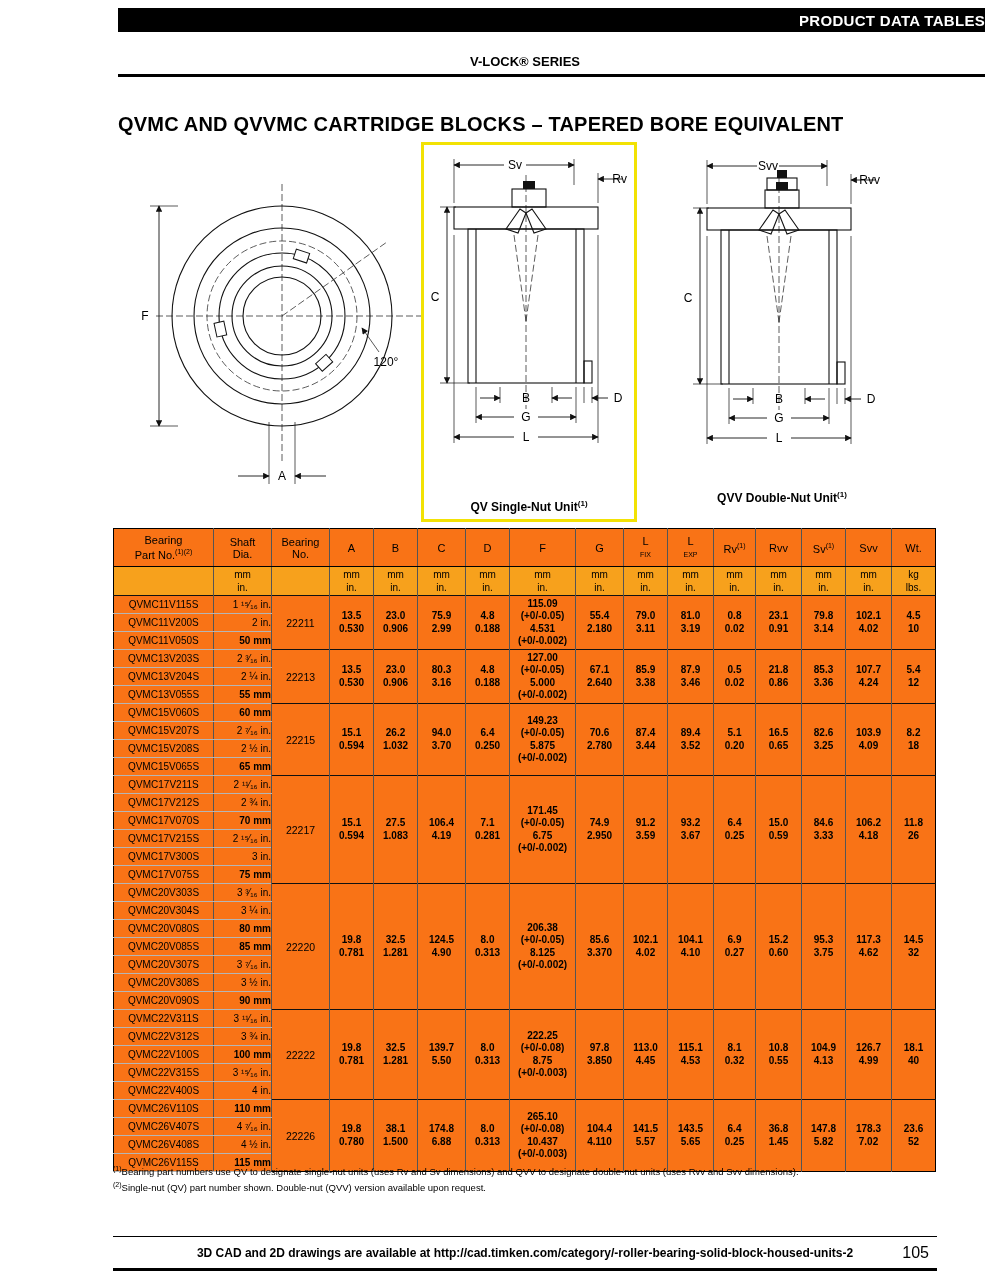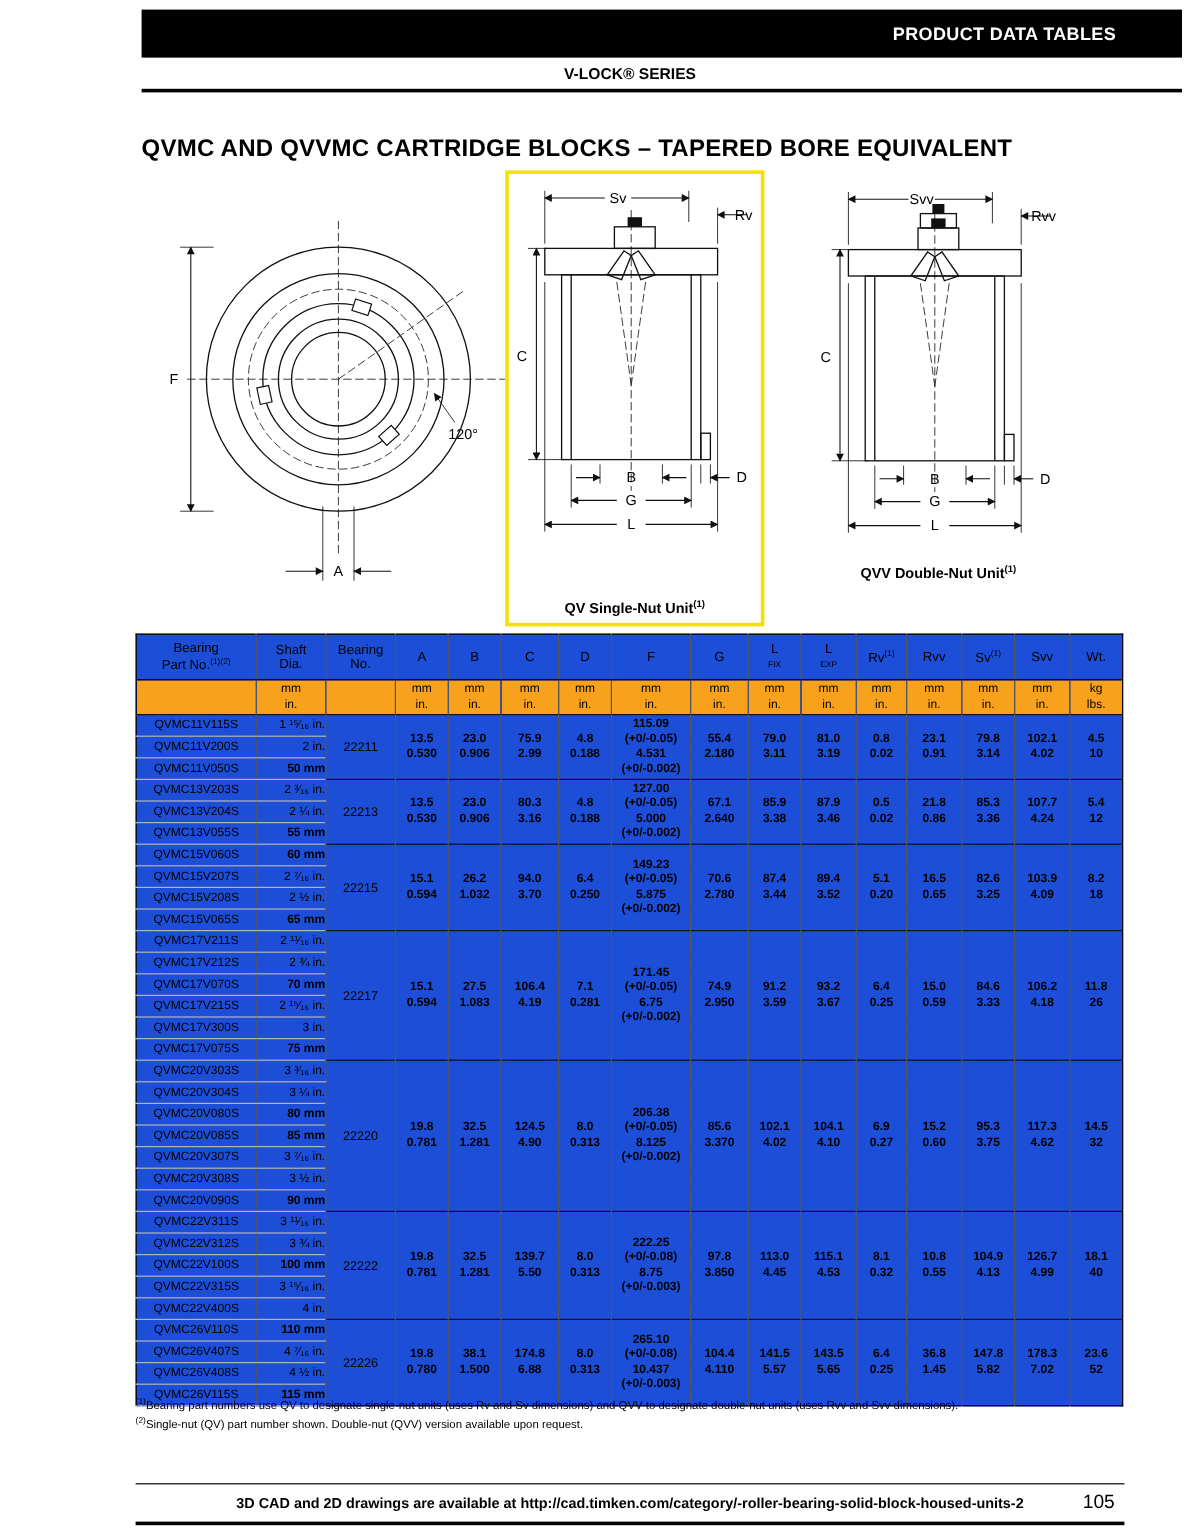--- a/index.html
+++ b/index.html
@@ -1,46 +1,46 @@
 <!DOCTYPE html>
 <html><head>
 <meta charset="utf-8">
 <style>
   *{margin:0;padding:0;box-sizing:border-box}
   html,body{width:1000px;height:1280px;background:#fff;color:#000;
     font-family:"Liberation Sans",sans-serif;position:relative;overflow:hidden}
 
   
-  .banner{position:absolute;left:118px;right:15px;top:8px;height:40px;background:#000;color:#fff;
-    display:flex;align-items:center;justify-content:flex-end;padding-right:55px;
+  .banner{position:absolute;left:118px;right:15px;top:8px;height:24px;background:#000;color:#fff;
+    display:flex;align-items:center;justify-content:flex-end;
     font-weight:bold;font-size:15px;letter-spacing:.3px}
   .series{position:absolute;left:118px;right:15px;top:48px;height:29px;border-bottom:3px solid #000;
     display:flex;align-items:center;justify-content:center;padding-right:53px;
     font-weight:bold;font-size:13px}
   .title{position:absolute;left:118px;top:113px;font-size:20px;font-weight:bold;letter-spacing:.2px}
 
   
   .diagrams{position:absolute;left:0;top:140px;width:1000px;height:390px}
   svg .ln{stroke:#111;stroke-width:1.1;fill:none}
   svg .dim{stroke:#111;stroke-width:.9;fill:none}
   svg .ext{stroke:#111;stroke-width:.7;fill:none}
   svg .cl{stroke:#333;stroke-width:.8;stroke-dasharray:7 3;fill:none}
   svg text{font-size:12px;fill:#000;font-family:"Liberation Sans",sans-serif}
   .front-view{position:absolute;left:132px;top:30px}
   .qv-box{position:absolute;left:421px;top:2px;width:216px;height:380px;border:3px solid #F2E204;
     display:flex;flex-direction:column;align-items:center;justify-content:space-between;
     padding:6px 0 5px 0;background:#fff}
   .qvv-wrap{position:absolute;left:662px;top:12px;width:240px;display:flex;flex-direction:column;align-items:center}
-  .qvv-wrap .caption{margin-top:18px}
+  .qvv-wrap .caption{margin-top:38px}
   .caption{font-weight:bold;font-size:12px;text-align:center}
   .caption sup{font-size:8px}
 
   
   .tablewrap{position:absolute;left:113px;top:528px}
-  table{border-collapse:collapse;table-layout:fixed;width:822px;border:1.5px solid #000;background:#1d4ed8}
+  table{border-collapse:collapse;table-layout:fixed;width:822px;border:1.5px solid #000;background:#f97316}
   th,td{border-left:1px solid #555;overflow:hidden}
   th:first-child,td:first-child{border-left:none}
   thead th{font-weight:normal;font-size:11px;line-height:12px;height:38px;
     vertical-align:middle;text-align:center;padding:2px 1px;border-bottom:1px solid #000}
   thead th sup{font-size:7px}
   .hsub{font-size:7px}
   tr.units td{background:#F7A11C;font-size:10px;font-weight:normal;text-align:center;
     line-height:13px;height:29px;vertical-align:middle}
   td.part{font-size:10px;text-align:center;height:17px;line-height:17px;border-bottom:1px solid #b5b5b5}
   td.shaft{font-size:10px;text-align:right;border-bottom:1px solid #b5b5b5}

